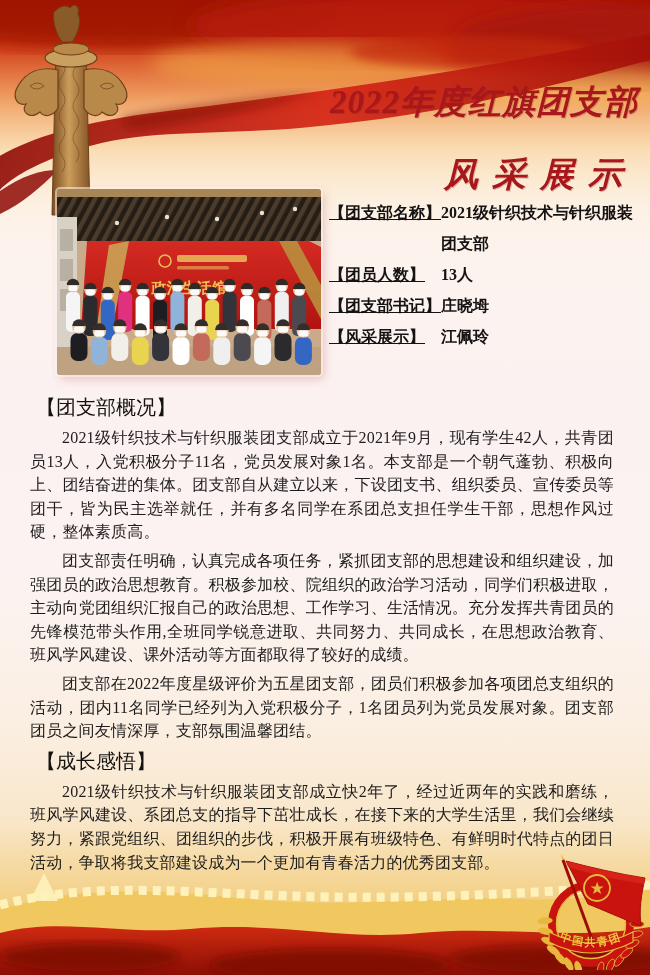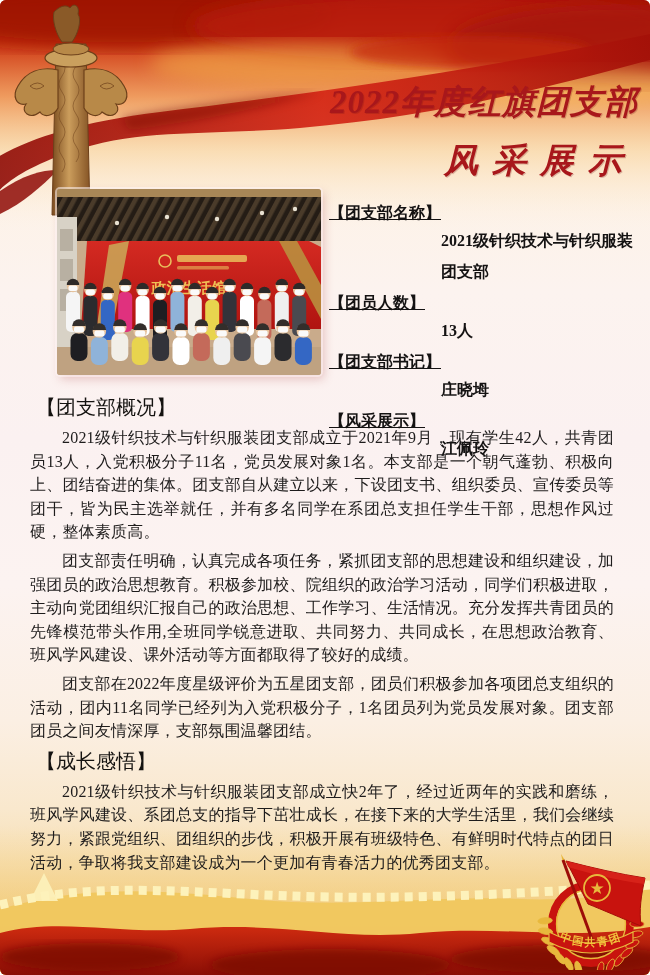--- a/index.html
+++ b/index.html
@@ -1,34 +1,34 @@
 <!DOCTYPE html>
 <html><head>
 <meta charset="utf-8">
 <style>
   html,body{margin:0;padding:0;}
   body{width:650px;height:975px;font-family:"Liberation Serif","DejaVu Serif",serif;}
   .page{position:relative;width:650px;height:975px;overflow:hidden;
-    background:linear-gradient(180deg,#fdeed6 0%,#fdf2e6 18%,#fcf3ef 30%,#fbf1f1 45%,#fcf3f1 60%,#fbefe3 74%,#f9e8cd 83%,#f6ddae 90%,#f2d392 100%);border-radius:6px;}
+    background:linear-gradient(180deg,#fdeed6 0%,#fdf2e6 18%,#fcf3ef 30%,#fbf1f1 45%,#fcf3f1 60%,#fbefe3 74%,#f9e8cd 83%,#f6ddae 90%,#f2d392 100%);}
   
   .sky{position:absolute;left:0;top:0;width:650px;height:230px;}
   
   .title-block{position:absolute;right:12px;top:80px;width:420px;text-align:right;z-index:3;}
   .title-line1{font-size:33px;font-weight:700;color:#a8171b;letter-spacing:1px;
     text-shadow:1px 1px 0 rgba(120,20,20,.25);font-style:italic;}
-  .title-line2{margin-top:13px;font-size:34px;font-weight:700;color:#a8171b;
+  .title-line2{margin-top:27px;font-size:34px;font-weight:700;color:#a8171b;
     letter-spacing:14px;margin-right:2px;text-shadow:1px 1px 0 rgba(120,20,20,.25);font-style:italic;}
   
   .photo{position:absolute;left:57px;top:189px;width:264px;height:186px;border-radius:3px;
     box-shadow:0 0 0 2px rgba(255,245,245,.55), 3px 4px 10px rgba(205,130,130,.45);overflow:hidden;z-index:2;}
   
   .info{position:absolute;left:329px;top:197px;width:318px;z-index:2;}
   .info-row{display:flex;line-height:31px;color:#141212;}
   .info-label{flex:0 0 112px;font-weight:700;font-size:16px;white-space:nowrap;text-decoration:underline;}
-  .info-value{flex:1;font-size:16px;font-weight:600;margin-top:28px;}
+  .info-value{flex:1;font-size:16px;font-weight:600;}
   
   .text-col{position:absolute;left:30px;top:388px;width:592px;z-index:2;color:#1e1c1c;}
   .sec-heading{font-size:20px;font-weight:400;color:#141210;line-height:26px;margin:6px;}
   .text-col p{margin:3px 8px 5px 0;font-size:16px;line-height:23.6px;text-align:justify;
     text-indent:2em;letter-spacing:.2px;}
   .sec2{margin-top:4px;}
   
   .footer{position:absolute;left:0;bottom:0;width:650px;height:150px;z-index:1;}
   .emblem{position:absolute;left:533px;top:848px;width:117px;height:122px;z-index:2;}
 </style>

